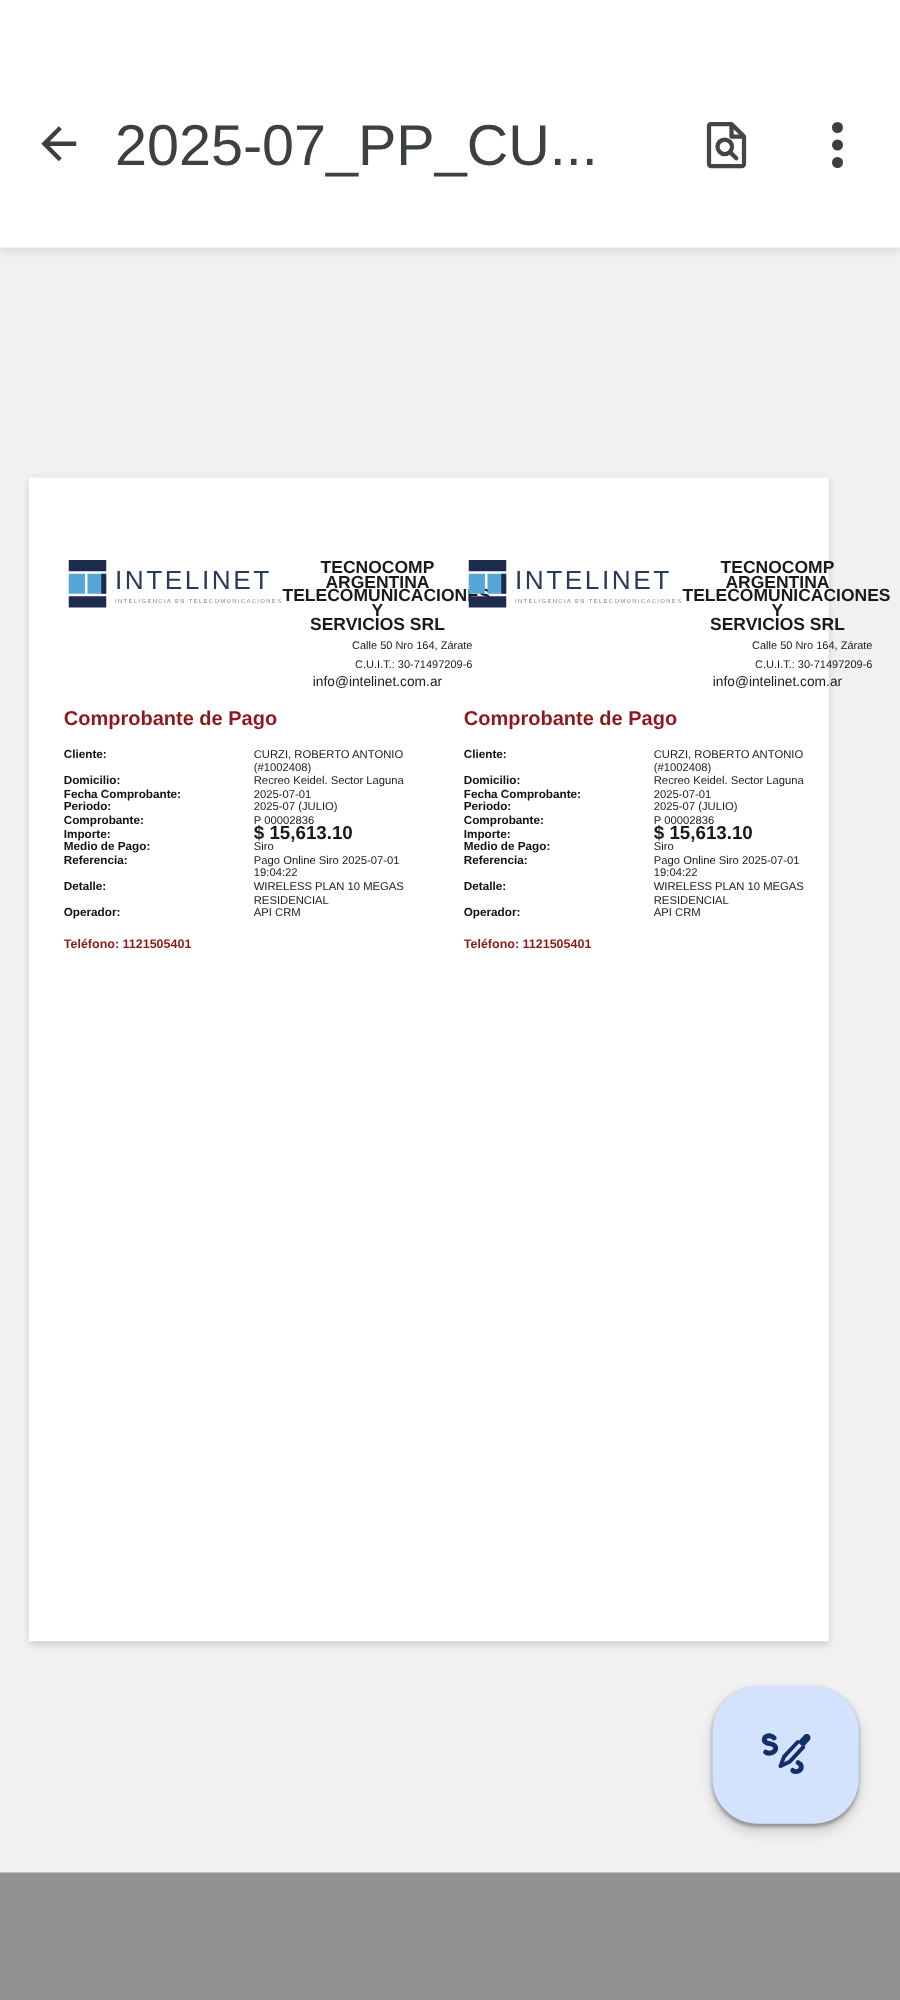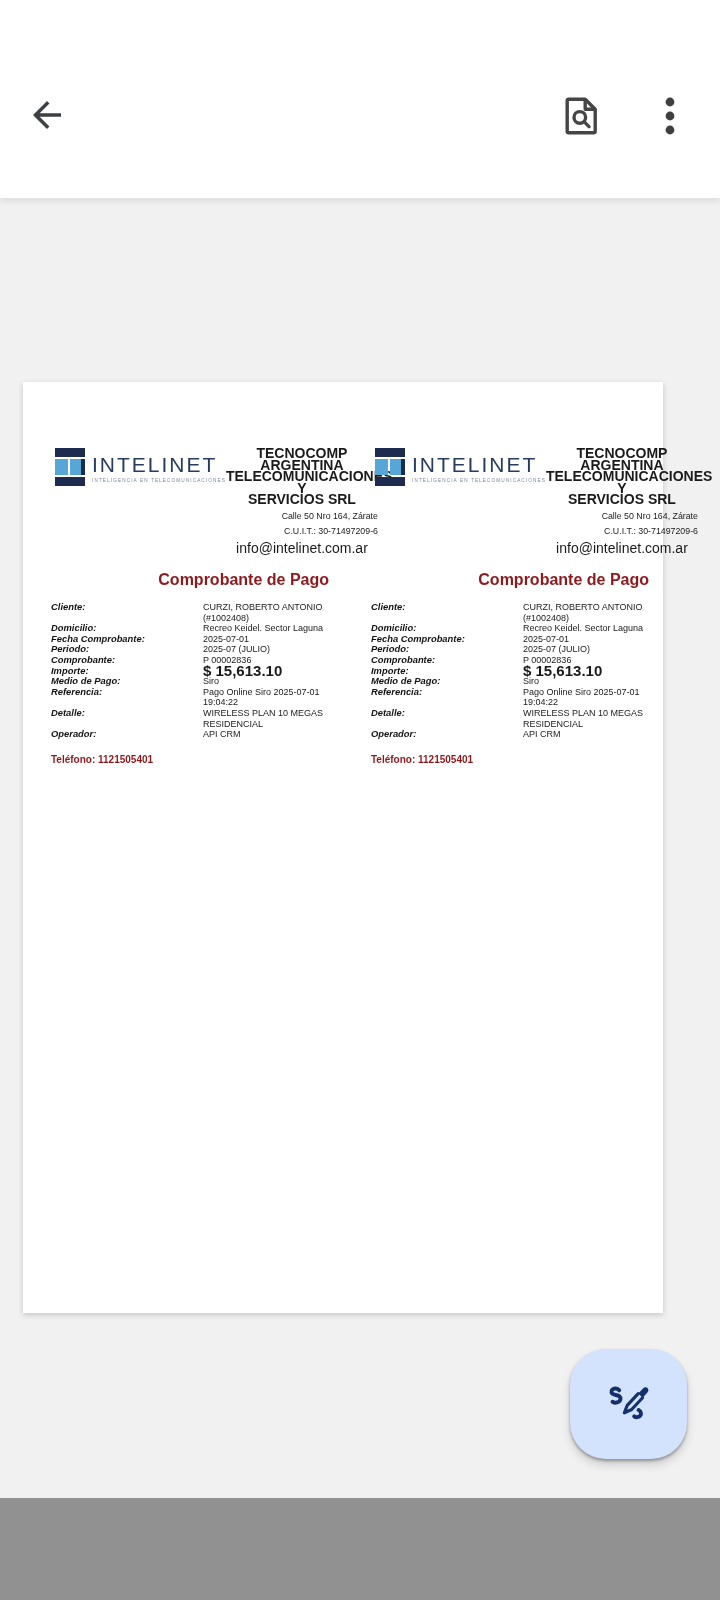--- a/index.html
+++ b/index.html
@@ -50,32 +50,32 @@
   .li-mid { flex:1; display:flex; margin:2px 0; }
   .li-sq1 { width:13px; background:#56a7d8; margin-right:2px; }
   .li-sq2 { flex:1; background:#56a7d8; border-right:4px solid #1d2b4f; }
   .logo-text { margin-left:7px; padding-top:6px; }
   .logo-name { font-size:21px; line-height:21px; color:#283a5e; letter-spacing:2px; font-weight:400; }
   .logo-tagline { font-size:4.7px; letter-spacing:1.1px; color:#7a86a0; margin-top:3px; white-space:nowrap; }
 
   .company { width:152px; text-align:center; color:#1a1a1a; }
   .company-name { font-weight:bold; font-size:14px; line-height:11.5px; }
   .company-line { font-size:8.8px; margin-top:5px;text-align:right; }
-  .company-email { font-size:14px; margin-top:4.5px; }
+  .company-email { font-size:11px; margin-top:4.5px; }
 
   .r-title {
-    margin-top:15px; padding-right:14px; text-align:right;
+    margin-top:15px; padding-right:14px; text-align:left;
     color:#8e191c; font-weight:bold; font-size:16px;
   }
 
   .fields { margin-top:13px; }
   .frow { display:flex; }
   .flabel {
     width:152px; flex-shrink:0; font-weight:bold;
-    font-size:9.4px; line-height:10.6px; color:#111;font-style:italic;
+    font-size:9.4px; line-height:10.6px; color:#111;
   }
   .fvalue { width:140px; font-size:9px; line-height:10.6px; color:#1a1a1a; }
   .fvalue.bold { font-weight:bold; font-size:15px; }
 
   .r-footer {
     margin-top:14px; padding-right:14px; text-align:left;
     color:#8e191c; font-weight:bold; font-size:10px;
   }
 
   
@@ -98,20 +98,21 @@
 
 <header class="appbar">
   <div class="back-btn">
     <span>
       <svg width="42" height="42" viewBox="0 0 24 24" fill="#3c4043">
         <path d="M20 11H7.83l5.59-5.59L12 4l-8 8 8 8 1.41-1.41L7.83 13H20v-2z"></path>
       </svg>
     </span>
   </div>
 
+  <div class="appbar-title">2025-07_PP_CU...</div>
 
   <div class="find-btn">
     <span>
       <svg width="48" height="48" viewBox="0 0 24 24" fill="none" stroke="#454545" stroke-width="1.7" stroke-linejoin="round">
         <path d="M5.4 3.6h8.2l5 5v11a.8.8 0 0 1-.8.8H5.4a.8.8 0 0 1-.8-.8V4.4a.8.8 0 0 1 .8-.8z"></path>
         <path d="M13.6 3.8v4.8h4.8"></path>
         <circle cx="10.9" cy="12.7" r="2.9"></circle>
         <path d="M13 14.8l2.5 2.5" stroke-linecap="round"></path>
       </svg>
     </span>

